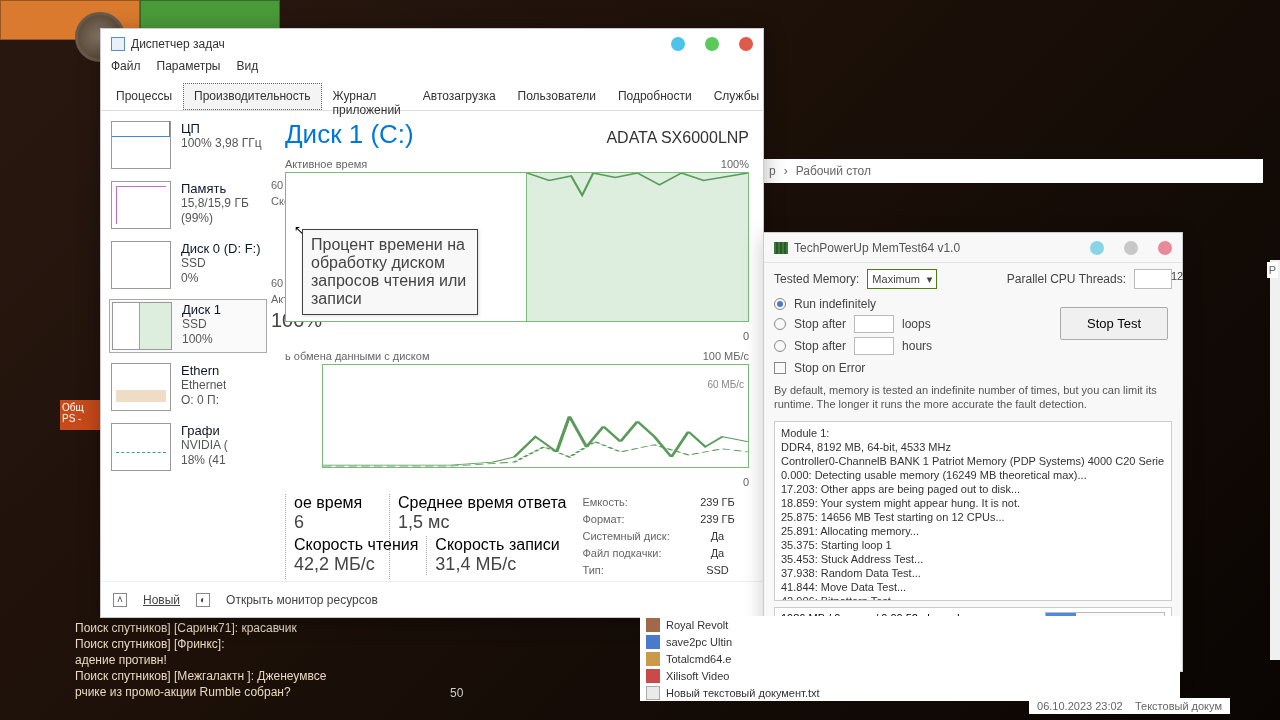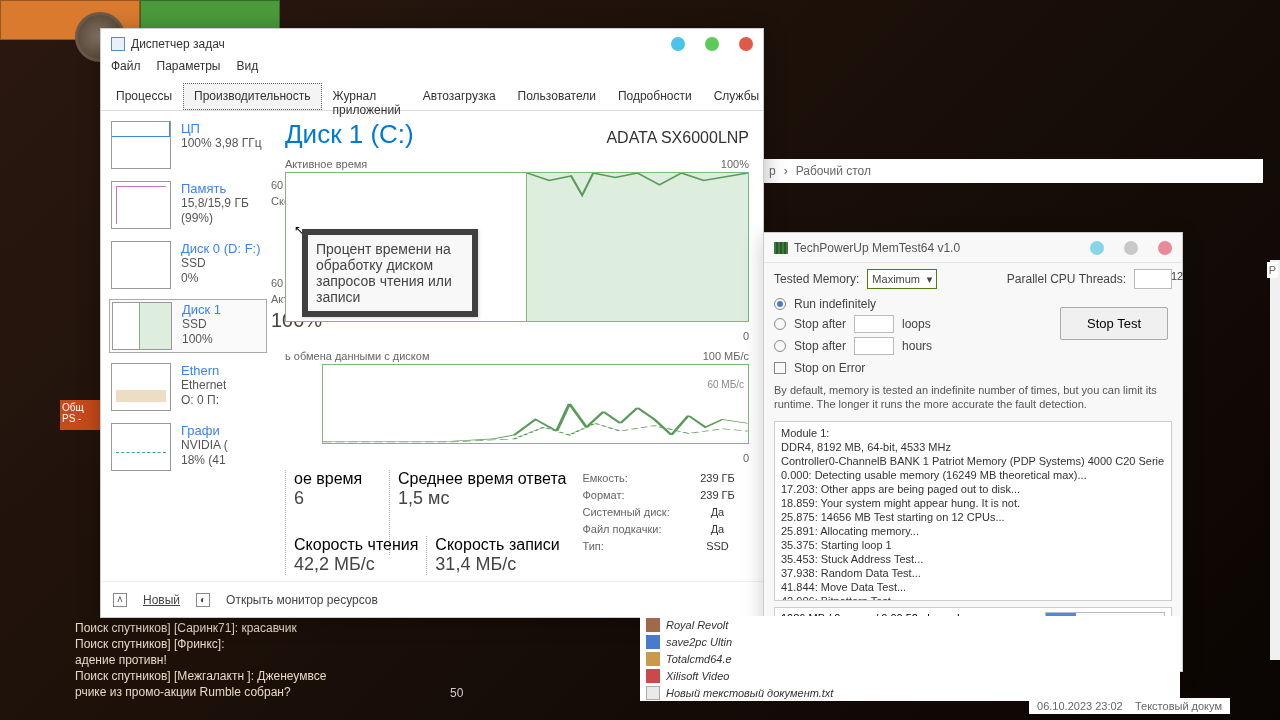--- a/index.html
+++ b/index.html
@@ -20,29 +20,29 @@
 .tm-menubar span { cursor: pointer; }
 .tm-tabs { height: 28px; display: flex; padding: 0 4px; border-bottom: 1px solid #ddd; font-size: 12px; }
 .tm-tab { padding: 5px 10px 3px; color: #333; cursor: pointer; border: 1px solid transparent; }
 .tm-tab.active { border: 1px dotted #666; background: #f4f4f4; }
 .tm-body { display: flex; height: calc(100% - 30px - 24px - 28px - 36px); }
 .tm-sidebar { width: 170px; padding: 8px 4px 8px 8px; overflow: hidden; }
 .tm-side-item { display: flex; gap: 10px; margin-bottom: 8px; padding: 2px; cursor: pointer; }
 .tm-side-item.selected { border: 1px solid #aaa; background: #fafafa; }
 .tm-thumb { width: 60px; height: 48px; border: 1px solid #999; background: #fff; position: relative; overflow: hidden; flex-shrink: 0; }
 .tm-side-text { font-size: 12px; color: #555; line-height: 15px; overflow: hidden; }
-.tm-side-text .h { color: #3b82f6; font-size: 13px; }
+.tm-side-text .h { color: #0f172a; font-size: 13px; }
 .tm-main { flex: 1; padding: 8px 14px; position: relative; overflow: hidden; }
 .tm-main-title { font-size: 26px; color: #0078d7; font-weight: 400; }
 .tm-main-model { float: right; font-size: 16px; color: #333; margin-top: 10px; }
 .chart-label { font-size: 11px; color: #666; margin-top: 8px; display: flex; justify-content: space-between; }
 .chart { width: 100%; height: 150px; border: 1px solid #7aba7a; background: #fff; position: relative; margin-top: 2px; }
 .chart-fill { position: absolute; top: 0; right: 0; width: 48%; height: 100%; background: rgba(122,186,122,0.25); border-left: 1px solid #7aba7a; }
-.chart2 { width: 92%; height: 80px; border: 1px solid #7aba7a; margin-top: 2px; margin-left: 8%; position: relative; }
-.tooltip { position: absolute; left: 16px; top: 56px; width: 176px; background: #f8f8f8; border: 6px solid #404040; padding: 6px 8px; font-size: 14px; color: #444; box-shadow: 1px 1px 3px rgba(0,0,0,0.15); z-index: 5; }
+.chart2 { width: 92%; height: 104px; border: 1px solid #7aba7a; margin-top: 2px; margin-left: 8%; position: relative; }
+.tooltip { position: absolute; left: 16px; top: 56px; width: 176px; background: #f8f8f8; border: 1px solid #404040; padding: 6px 8px; font-size: 16px; color: #444; box-shadow: 1px 1px 3px rgba(0,0,0,0.15); z-index: 5; }
 .cursor-icon { position: absolute; left: 8px; top: 50px; font-size: 12px; z-index: 6; }
 .stat-block { border-left: 1px dotted #aaa; padding-left: 8px; min-width: 96px; }
 .stat-block .val { font-size: 18px; color: #444; font-weight: 400; }
 .small-stats { font-size: 11px; color: #666; line-height: 17px; }
 .small-stats span.v { display: inline-block; width: 50px; text-align: center; color: #333; }
 .tm-footer { height: 36px; border-top: 1px solid #eee; display: flex; align-items: center; padding: 0 12px; gap: 16px; font-size: 12px; color: #444; }
 .tm-footer .ico { width: 14px; height: 14px; border: 1px solid #888; display: inline-flex; align-items: center; justify-content: center; font-size: 10px; }
 .tm-footer .u { text-decoration: underline; }
 
 
@@ -65,21 +65,21 @@
 .loop-input { width: 40px; height: 18px; border: 1px solid #bbb; background: #fff; }
 .stop-btn { margin-left: auto; padding: 8px 26px; border: 1px solid #aaa; background: #f0f0f0; font-size: 13px; border-radius: 2px; cursor: pointer; }
 .mt-note { font-size: 11px; color: #555; padding: 2px 10px 6px; line-height: 14px; }
 .mt-console { margin: 4px 10px; border: 1px solid #ccc; background: #fff; height: 180px; padding: 4px 6px; font-size: 11px; color: #333; line-height: 14px; overflow: hidden; }
 .mt-status { margin: 6px 10px; border: 1px solid #ccc; background: #fff; height: 22px; display: flex; align-items: center; font-size: 11px; padding: 0 6px; gap: 10px; }
 .progress { flex: 1; height: 12px; border: 1px solid #bbb; background: #fafafa; position: relative; margin-left: auto; max-width: 120px; }
 .progress-fill { position:absolute; left:0; top:0; height:100%; width:25%; background:#4a8ae4; }
 
 
 .explorer-bar { position: absolute; left: 763px; top: 159px; width: 500px; height: 24px; background: #fff; font-size: 12px; color: #666; padding: 3px 6px; display:flex; gap:8px; align-items:center;}
-.file-list { position: absolute; left: 640px; top: 616px; width: 540px; background: #fff; font-size: 11px; color: #333; font-style: italic; }
+.file-list { position: absolute; left: 640px; top: 616px; width: 540px; background: #fff; font-size: 11px; color: #333; }
 .file-row { height: 17px; display: flex; align-items: center; gap: 6px; padding: 0 6px; }
 .file-icon { width: 14px; height: 14px; background: #5a7aca; display: inline-block; }
 .timestamp-col { position:absolute; right: 50px; bottom: 6px; color:#666; font-size:11px; background:#fff; padding:2px 8px; }
 .right-vs { position:absolute; right:0; top:260px; width:10px; height:400px; background:#f0f0f0;}
 
 
 .th-line-cpu { position:absolute; left:0; right:0; bottom:0; height:70%; border-top:1px solid #3a8ae4;}
 .th-line-cpu::before{content:"";position:absolute;right:0;top:-20px;width:20px;height:20px;border-right:1px solid #3a8ae4;}
 .th-line-mem { position:absolute; inset:4px; border:1px solid #c070c0; border-bottom:none; border-right:none;}
 .th-line-disk1 { position:absolute; top:0; right:0; width:55%; height:100%; background:rgba(122,186,122,0.25); border-left:1px solid #7aba7a;}

